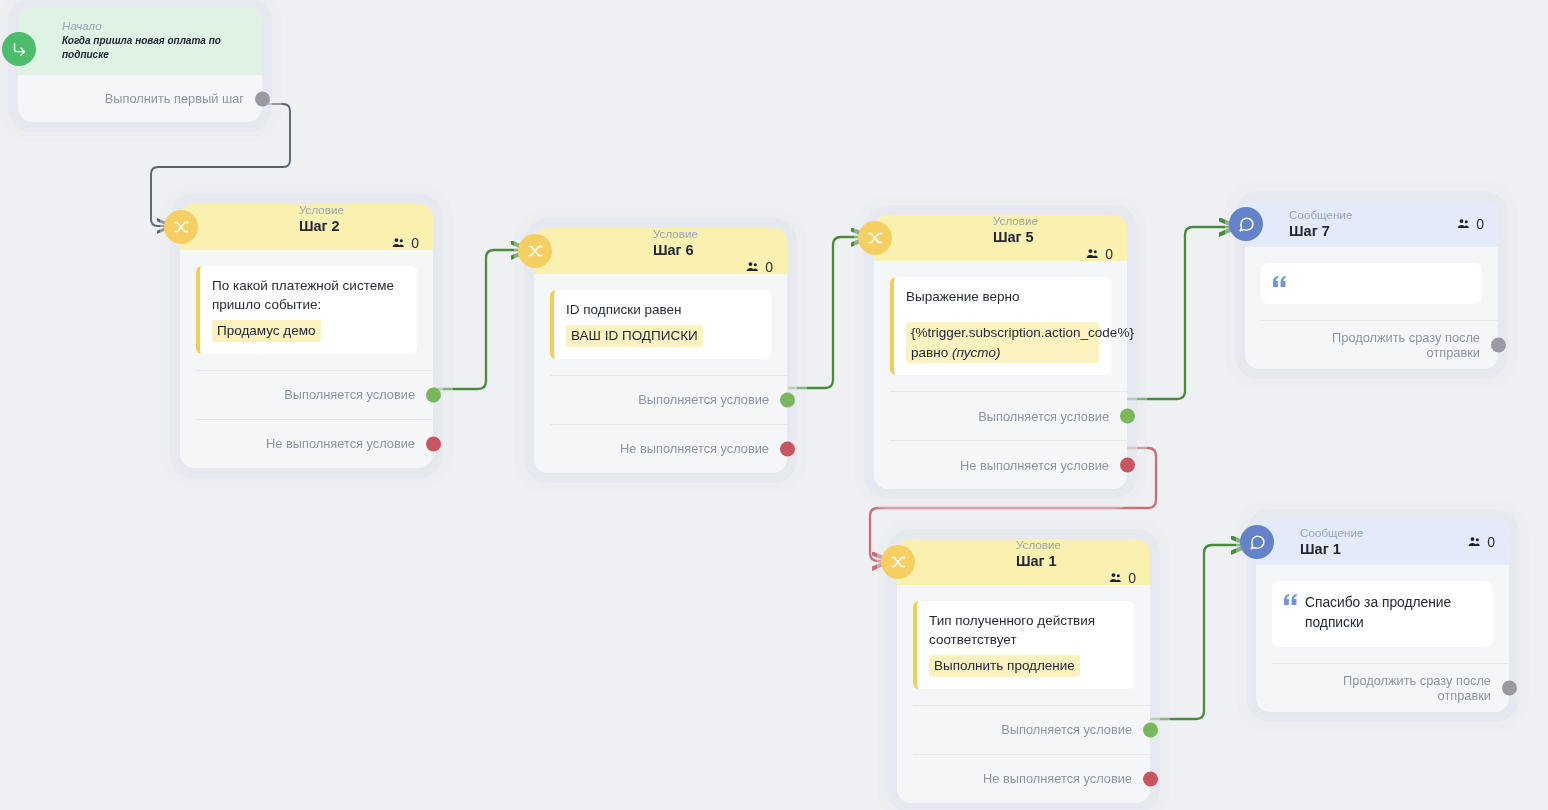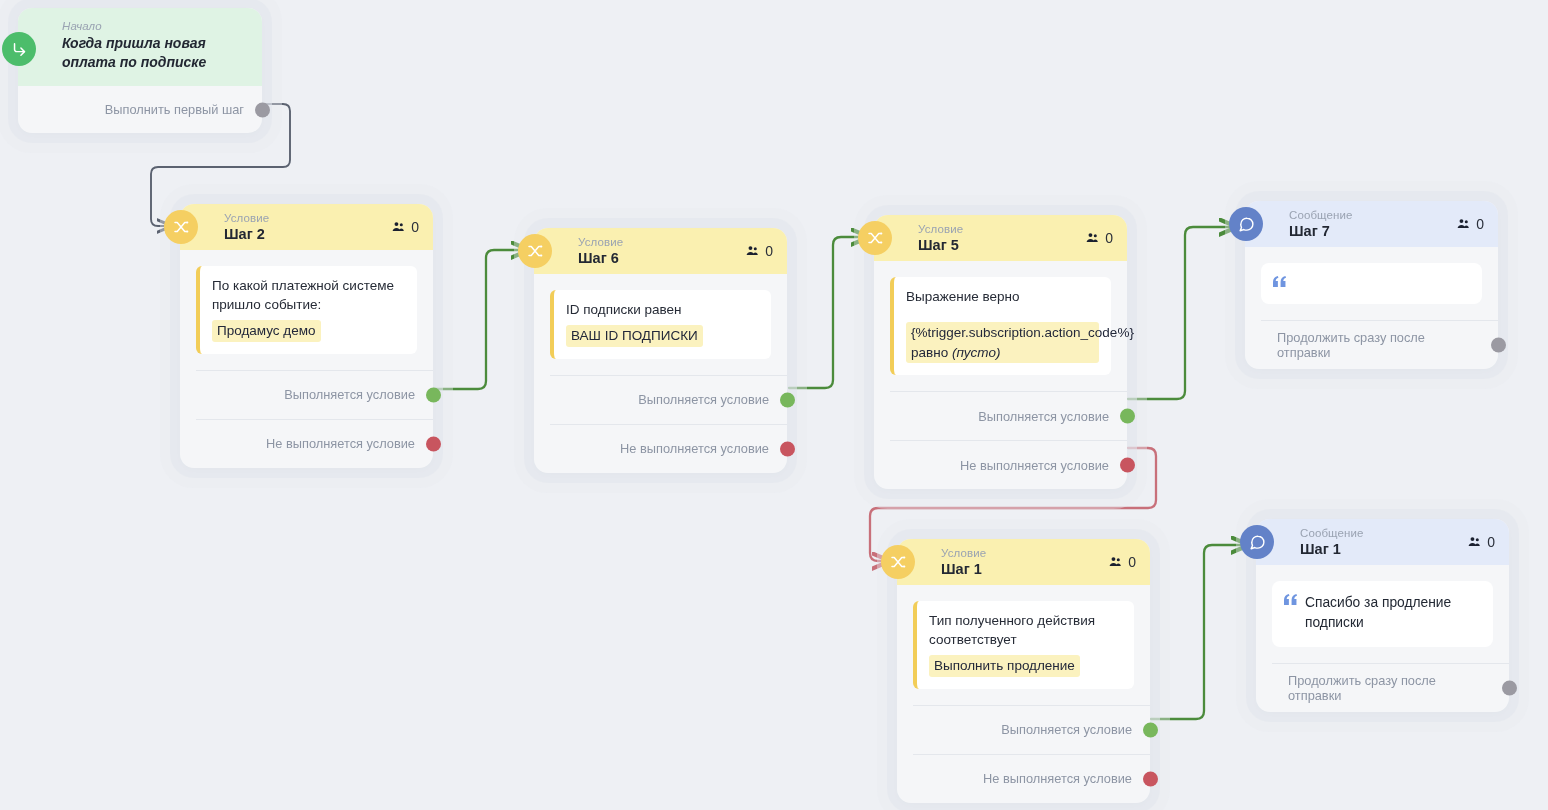--- a/index.html
+++ b/index.html
@@ -36,21 +36,21 @@
       0 2px 6px rgba(60,70,90,0.07);
   }
   .node-head {
     display: flex;
     align-items: center;
     height: 46px;
     padding: 0 14px 0 44px;
     border-radius: 14px 14px 0 0;
     position: relative;
   }
-  .head-cond { background: #faf0b0; }
+  .head-cond { background: #faf0b0; flex-direction: column; }
   .head-msg  { background: #e3eaf9; }
   .head-start{ background: #dff3e4; }
 
   .avatar {
     position: absolute;
     left: -16px;
     top: 50%;
     transform: translateY(-50%);
     width: 34px; height: 34px;
     border-radius: 50%;
@@ -126,21 +126,21 @@
     display: flex;
     align-items: center;
     justify-content: flex-end;
     height: 49px;
     padding: 0 18px 0 16px;
     border-top: 1px solid #e4e7ec;
     margin: 0 0 0 16px;
     font-size: 12.8px;
     color: #8d95a4;
   }
-  .out-row.first { margin-top: 16px; }
+  .out-row.first { margin-top: 16px; text-align: right; }
   .out-row .dot {
     position: absolute;
     right: -8px;
     top: 50%;
     transform: translateY(-50%);
     width: 15px; height: 15px;
     border-radius: 50%;
   }
   .dot-green { background: #78b75c; }
   .dot-red   { background: #c8555f; }
@@ -160,21 +160,21 @@
   
   #node-start { left: 18px;   top: 8px;   width: 244px; }
   #node-2     { left: 180px;  top: 204px; width: 253px; }
   #node-8     { left: 534px;  top: 228px; width: 253px; }
   #node-5     { left: 874px;  top: 215px; width: 253px; }
   #node-7     { left: 1245px; top: 201px; width: 253px; }
   #node-9     { left: 897px;  top: 539px; width: 253px; }
   #node-1     { left: 1256px; top: 519px; width: 253px; }
 
   .start-title {
-    font-size: 14px;
+    font-size: 10px;
     color: #232833;
     font-weight: 700;
     line-height: 1.35;
   }
   #node-start .node-head {
     height: auto;
     align-items: flex-start;
     padding: 12px 12px 14px 44px;
     font-style: italic;
   }

